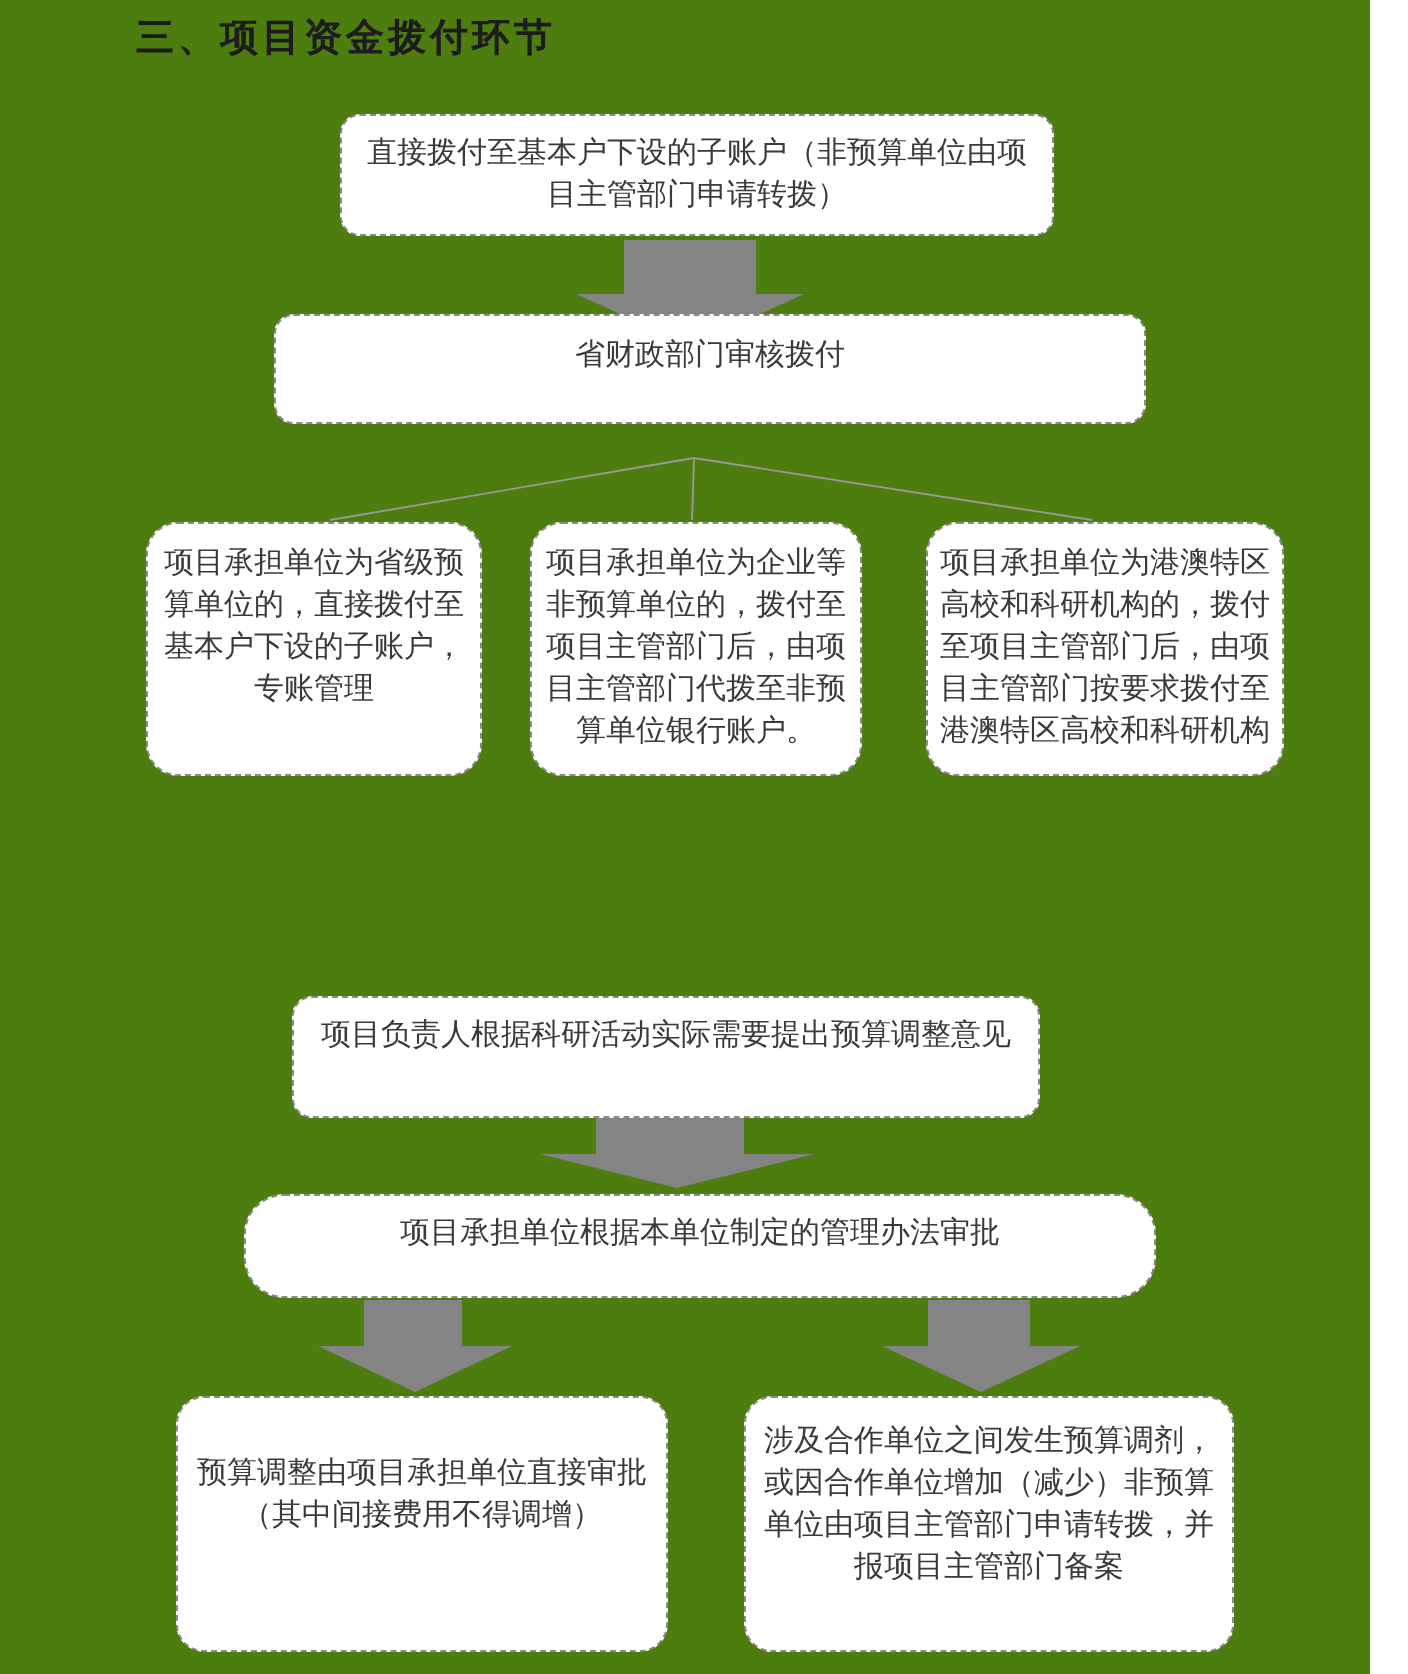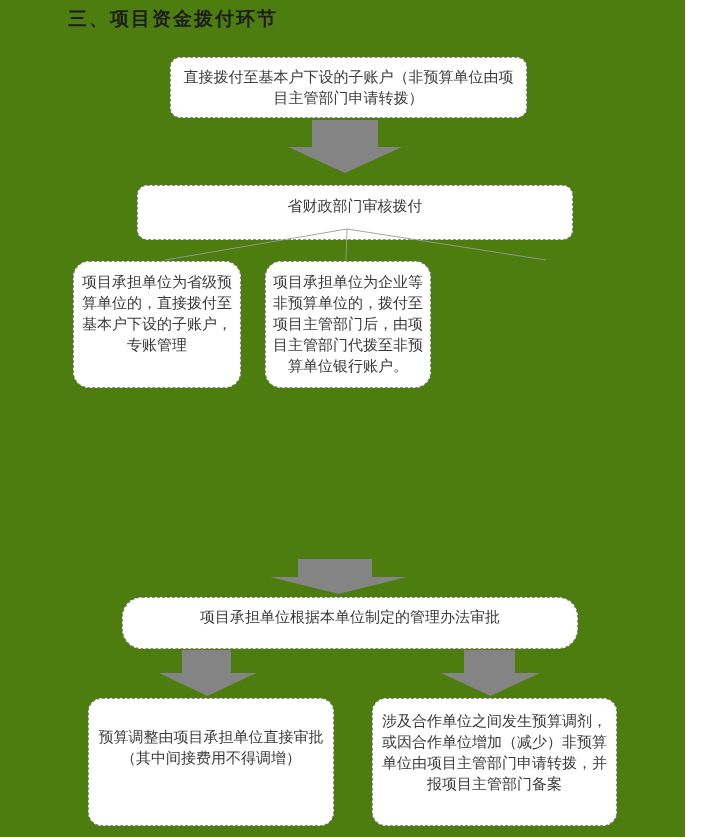--- a/index.html
+++ b/index.html
@@ -56,40 +56,46 @@
   <h2 class="section-title" style="left:68px; top:6px;">三、项目资金拨付环节</h2>
 
   <div class="flow-box v-center" style="left:170px; top:57px; width:357px; height:61px; padding:2px 6px; border-radius:10px;">
     <span class="box-text">直接拨付至基本户下设的子账户（非预算单位由项目主管部门申请转拨）</span>
   </div>
 
   <svg class="arrow-svg" style="left:288px; top:120px;" width="114" height="53" viewBox="0 0 114 53">
     <polygon points="24,0 90,0 90,27 114,27 57,53 0,27 24,27" fill="#848484"></polygon>
   </svg>
 
-  <div class="flow-box v-top" style="left:137px; top:185px; width:436px; height:55px; padding-top:10px; border-radius:10px;">
+  <div class="flow-box v-top" style="left:137px; top:157px; width:436px; height:55px; padding-top:10px; border-radius:10px;">
     <span class="box-text">省财政部门审核拨付</span>
   </div>
 
   <svg class="connector-svg" style="left:100px; top:227px;" width="500" height="34" viewBox="0 0 500 34">
     <line x1="247" y1="2" x2="65" y2="33" stroke="#9a9a9a" stroke-width="0.9"></line>
     <line x1="247" y1="2" x2="246" y2="33" stroke="#9a9a9a" stroke-width="0.9"></line>
     <line x1="247" y1="2" x2="446" y2="33" stroke="#9a9a9a" stroke-width="0.9"></line>
   </svg>
 
   <div class="flow-box v-top" style="left:73px; top:261px; width:168px; height:127px; padding:10px 4px 0; border-radius:16px;">
     <span class="box-text">项目承担单位为省级预算单位的，直接拨付至基本户下设的子账户，专账管理</span>
   </div>
 
   <div class="flow-box v-top" style="left:265px; top:261px; width:166px; height:127px; padding:10px 4px 0; border-radius:16px;">
     <span class="box-text">项目承担单位为企业等非预算单位的，拨付至项目主管部门后，由项目主管部门代拨至非预算单位银行账户。</span>
   </div>
 
+  <div class="flow-box v-top" style="left:463px; top:261px; width:179px; height:127px; padding:10px 4px 0; border-radius:16px;">
+    <span class="box-text">项目承担单位为港澳特区高校和科研机构的，拨付至项目主管部门后，由项目主管部门按要求拨付至港澳特区高校和科研机构</span>
+  </div>
 
 
+  <div class="flow-box v-top" style="left:146px; top:498px; width:374px; height:61px; padding-top:9px; border-radius:10px;">
+    <span class="box-text">项目负责人根据科研活动实际需要提出预算调整意见</span>
+  </div>
 
   <svg class="arrow-svg" style="left:270px; top:559px;" width="137" height="35" viewBox="0 0 137 35">
     <polygon points="28,0 102,0 102,18 137,18 68.5,35 0,18 28,18" fill="#848484"></polygon>
   </svg>
 
   <div class="flow-box v-top" style="left:122px; top:597px; width:456px; height:52px; padding-top:9px; border-radius:20px;">
     <span class="box-text">项目承担单位根据本单位制定的管理办法审批</span>
   </div>
 
   <svg class="arrow-svg" style="left:159px; top:650px;" width="97" height="46" viewBox="0 0 97 46">

